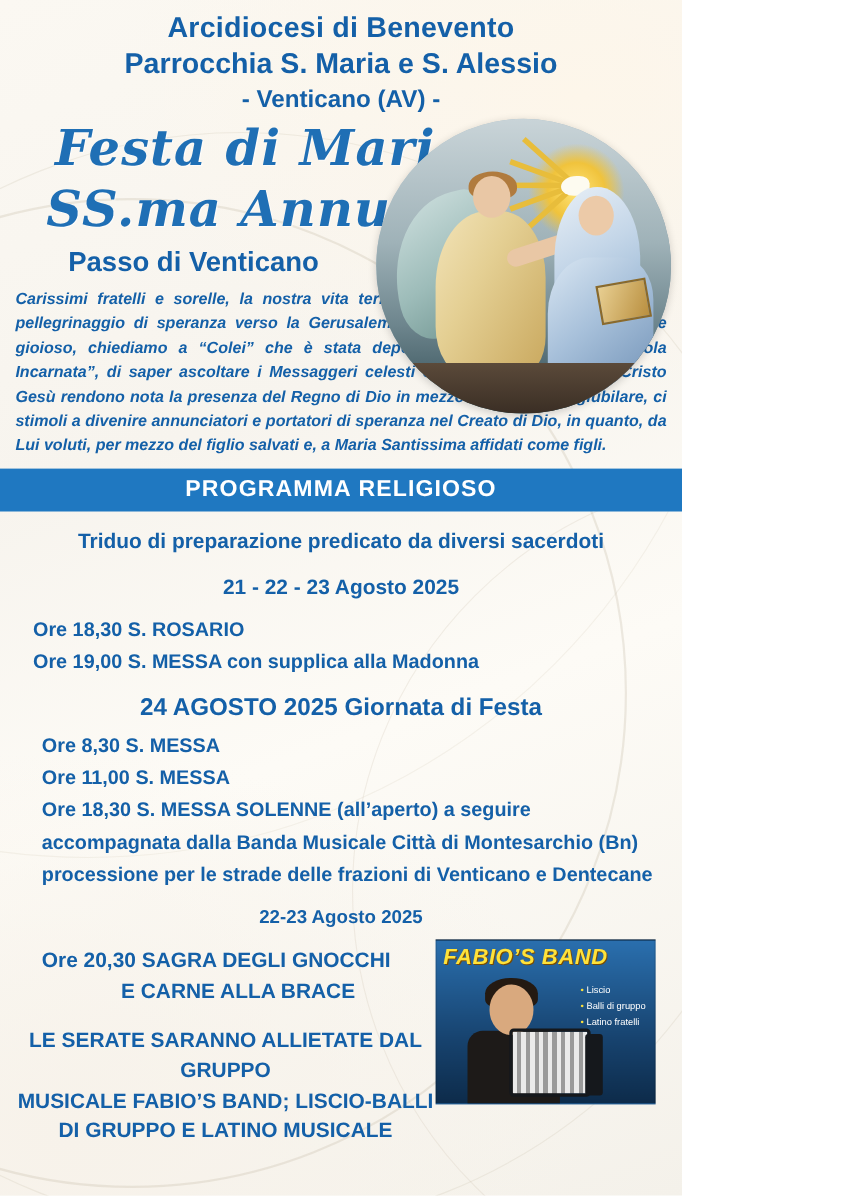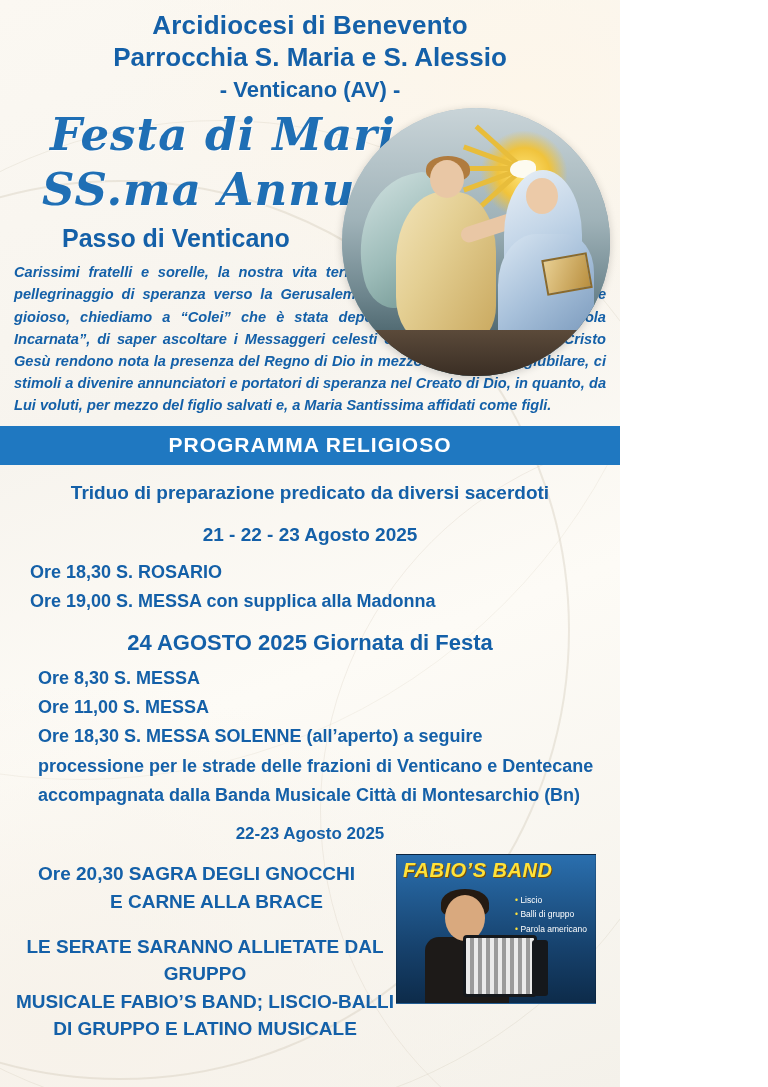--- a/index.html
+++ b/index.html
@@ -358,22 +358,22 @@
         <div>Ore 18,30  S. ROSARIO</div>
         <div>Ore 19,00  S. MESSA  con supplica alla Madonna</div>
       </div>
 
       <div class="bigday">24 AGOSTO 2025 Giornata di Festa</div>
 
       <div class="rows2">
         <div>Ore 8,30    S. MESSA</div>
         <div>Ore 11,00  S. MESSA</div>
         <div>Ore 18,30  S. MESSA SOLENNE (all’aperto) a seguire</div>
+        <div>accompagnata dalla Banda Musicale Città di Montesarchio (Bn)</div>
         <div>processione per le strade delle frazioni di Venticano e Dentecane</div>
-        <div>accompagnata dalla Banda Musicale Città di Montesarchio (Bn)</div>
       </div>
     </div>
 
 
     <div class="section">
       <div class="civile-date">22-23 Agosto 2025</div>
       <div class="sagra">
         <div>Ore  20,30  SAGRA DEGLI GNOCCHI</div>
         <div class="i">E CARNE ALLA BRACE</div>
       </div>
@@ -384,21 +384,21 @@
       </div>
     </div>
 
   </div>
 
   <div class="bandphoto">
     <div class="bname">FABIO’S BAND</div>
     <ul class="bullets">
       <li>Liscio</li>
       <li>Balli di gruppo</li>
-      <li>Parola americano</li>
+      <li>Latino fratelli</li>
     </ul>
     <div class="person">
       <div class="torso"></div>
       <div class="hair"></div>
       <div class="head"></div>
     </div>
     <div class="accordion"></div>
   </div>
 
 </div>

